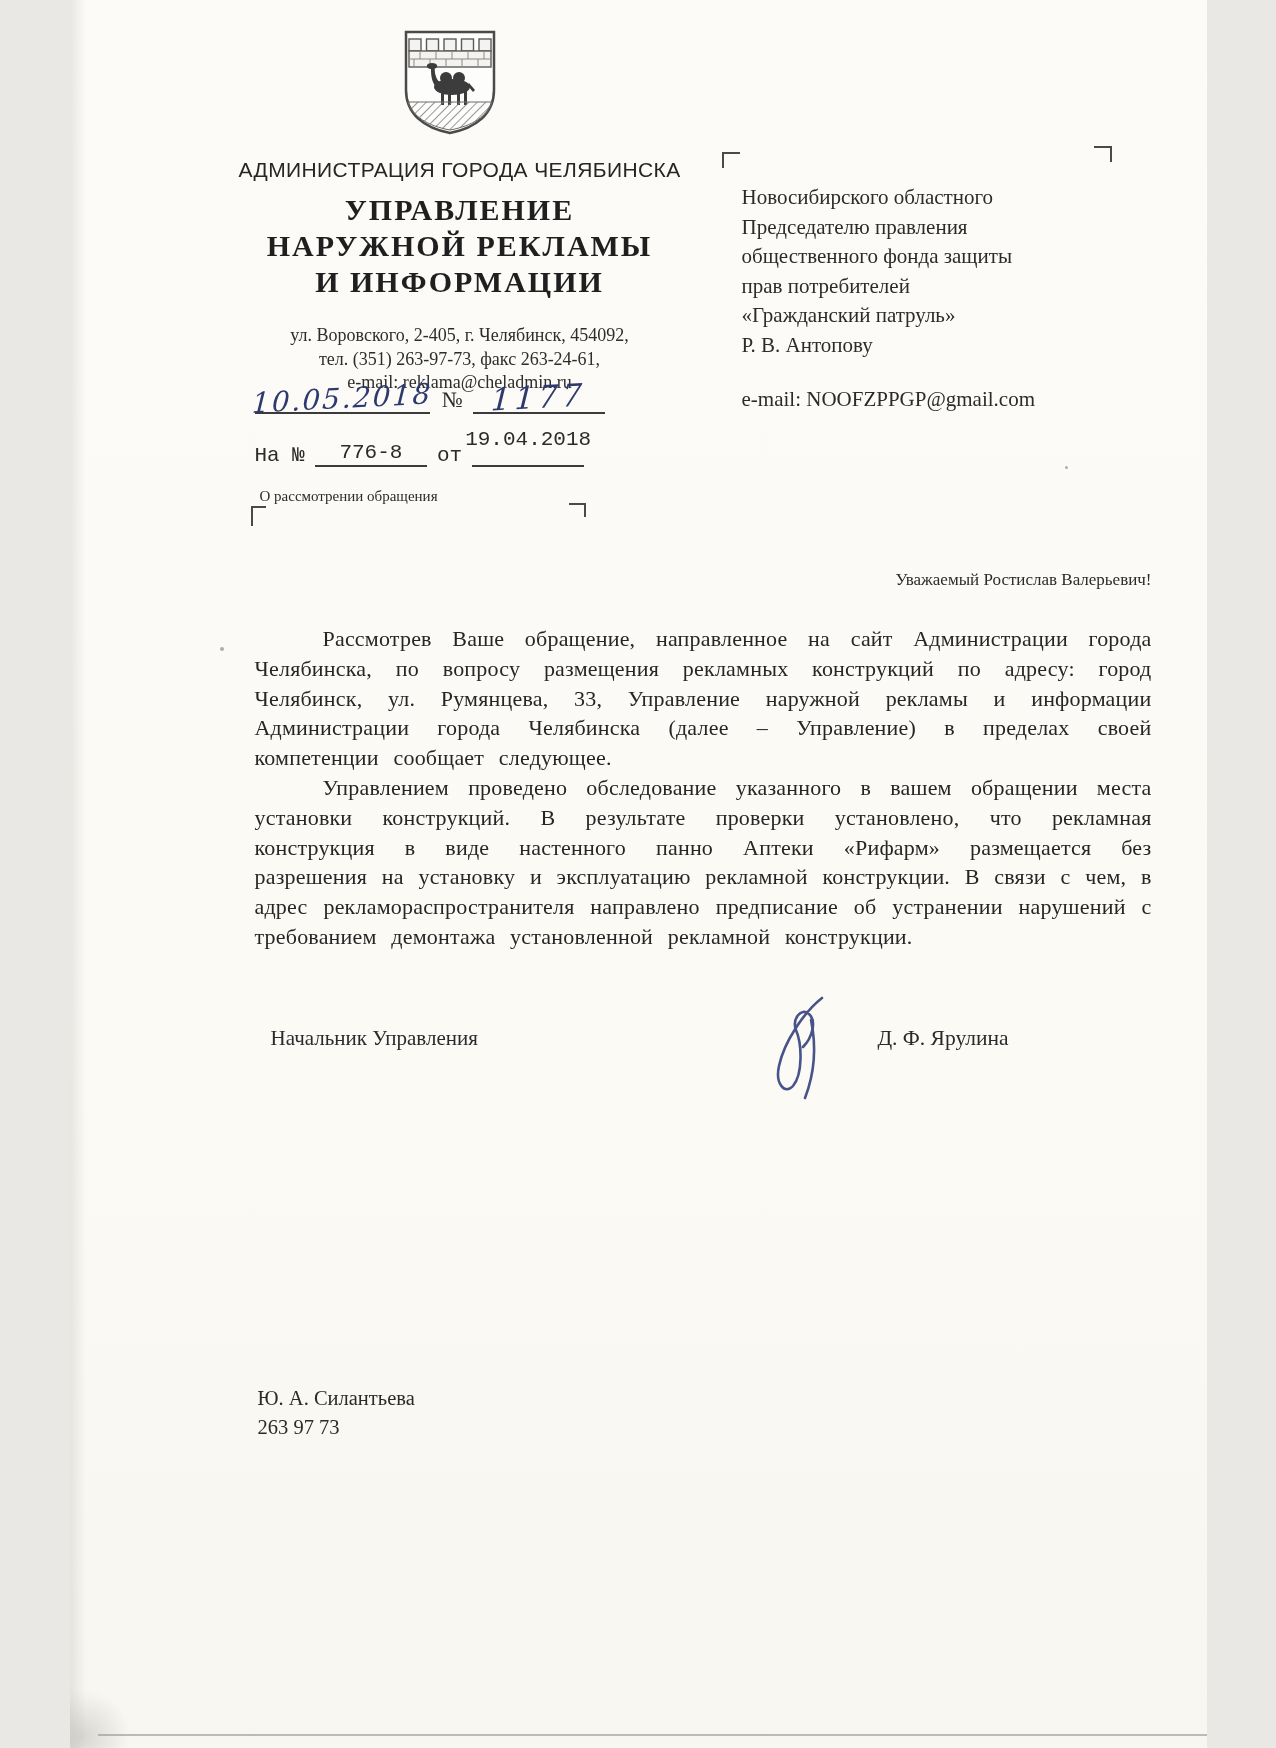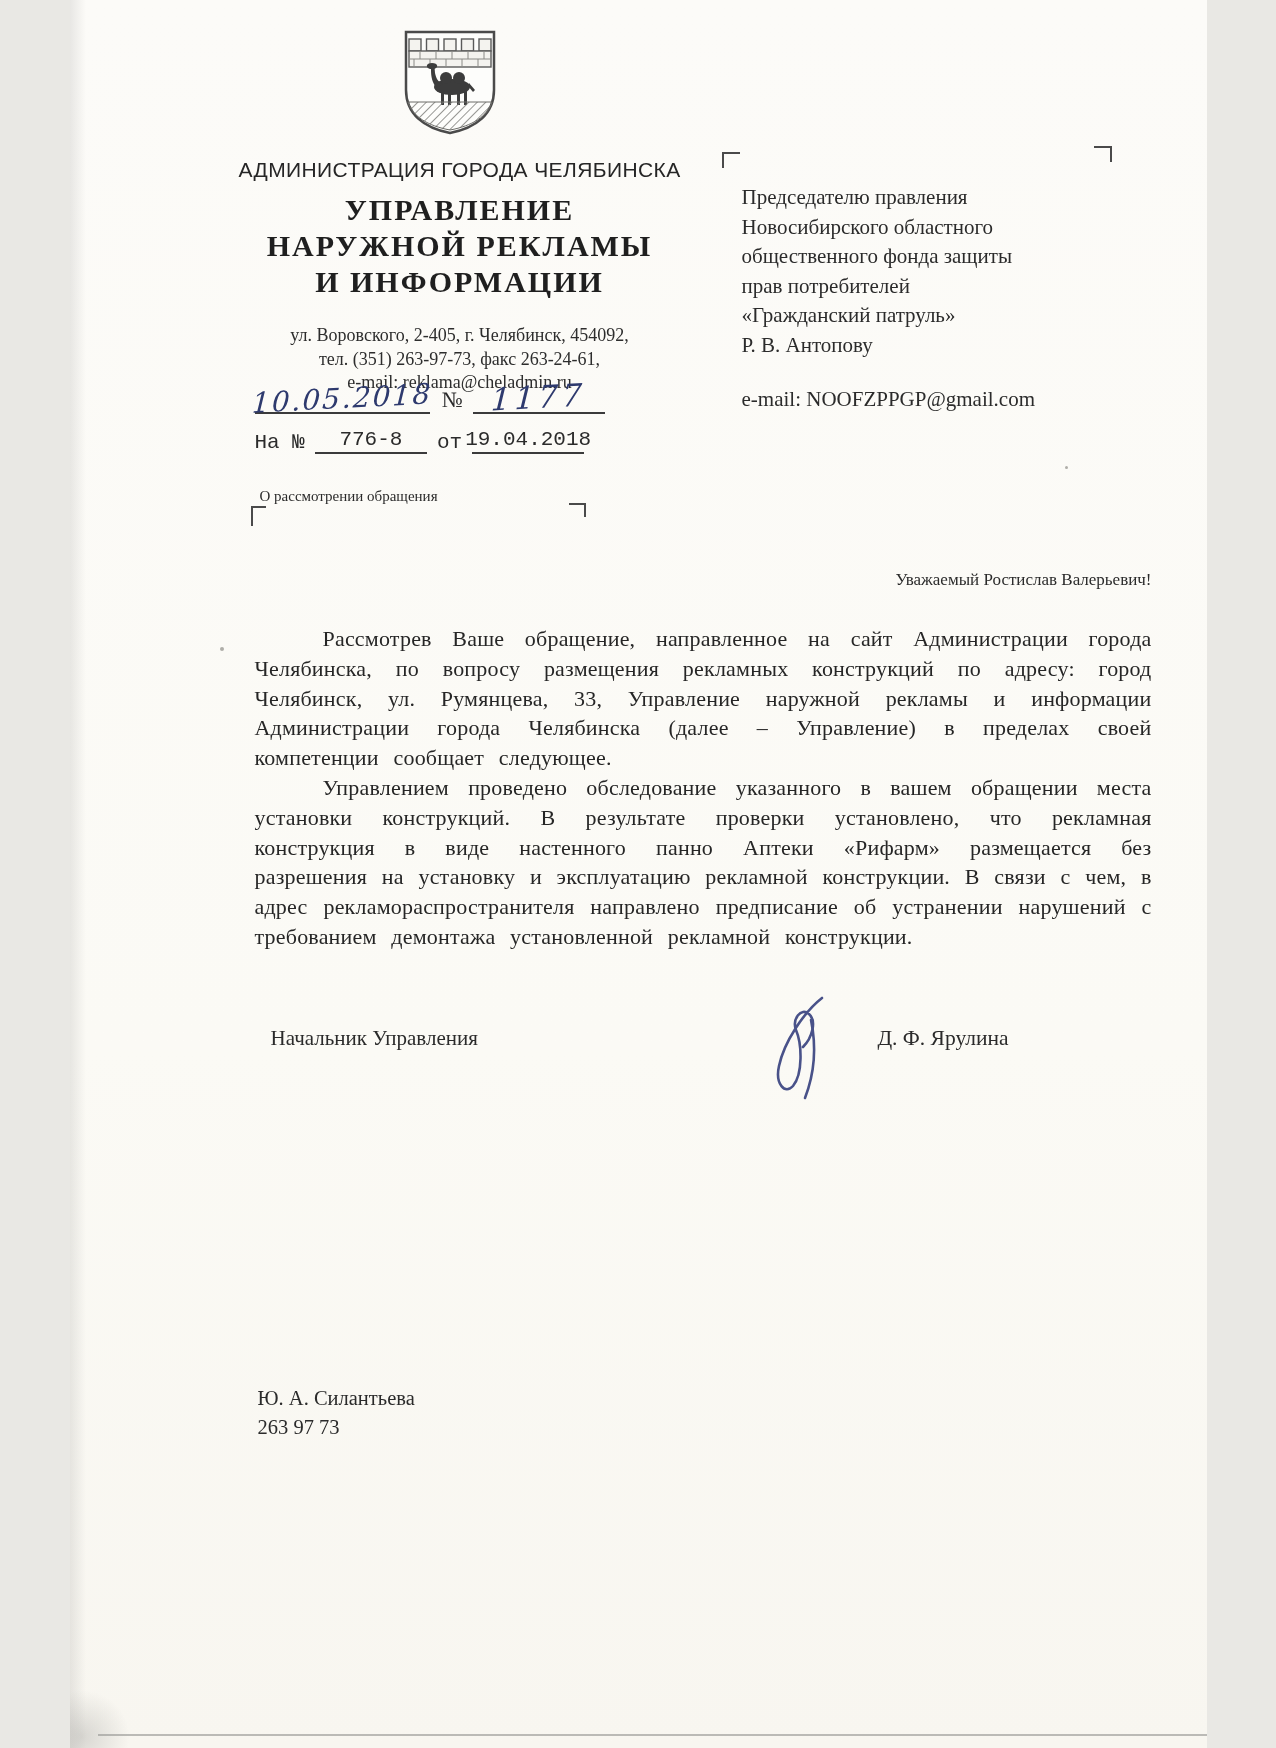--- a/index.html
+++ b/index.html
@@ -39,21 +39,21 @@
   .hand { font-style:italic; color:#2e3a6e; font-family:"DejaVu Serif",serif;
     transform:rotate(-3deg) skewX(-6deg); letter-spacing:2px; position:relative; top:3px; white-space:nowrap; }
   .hand-date { font-size:28px; }
   .hand-num { font-size:31px; letter-spacing:4px; }
 
   
   .reply-row { position:absolute; left:185px; top:428px; display:flex; align-items:flex-end; font-size:21px;font-family:Liberation Mono, monospace; }
   .reply-label { margin-right:10px; }
   .reply-ot { margin:0 10px; }
   .seg-reply-num { width:112px; padding-bottom:1px; }
-  .seg-reply-date { width:112px; padding-bottom:1px; }
+  .seg-reply-date { width:112px; padding-bottom:14px; }
 
   
   .corner { position:absolute; width:16px; height:14px; }
   .corner.tl { border-top:2px solid #4a4a4a; border-left:2px solid #4a4a4a; }
   .corner.tr { border-top:2px solid #4a4a4a; border-right:2px solid #4a4a4a; }
   .mark-rec-l { left:652px; top:152px; }
   .mark-rec-r { left:1024px; top:146px; }
   .mark-sub-l { left:181px; top:506px; width:13px; height:18px; }
   .mark-sub-r { left:499px; top:503px; width:15px; height:12px; }
 
@@ -154,22 +154,22 @@
       <span>19.04.2018</span>
     </span>
   </div>
 
   <div class="corner tl mark-rec-l"></div>
   <div class="corner tr mark-rec-r"></div>
   <div class="corner tl mark-sub-l"></div>
   <div class="corner tr mark-sub-r"></div>
 
   <div class="recipient">
+    <div class="r-line">Новосибирского областного</div>
     <div class="r-line">Председателю правления</div>
-    <div class="r-line">Новосибирского областного</div>
     <div class="r-line">общественного фонда защиты</div>
     <div class="r-line">прав потребителей</div>
     <div class="r-line">«Гражданский патруль»</div>
     <div class="r-line">Р. В. Антопову</div>
     <div class="r-email">e-mail: NOOFZPPGP@gmail.com</div>
   </div>
 
   <div class="subject">О рассмотрении обращения</div>
 
   <div class="salutation">Уважаемый Ростислав Валерьевич!</div>

